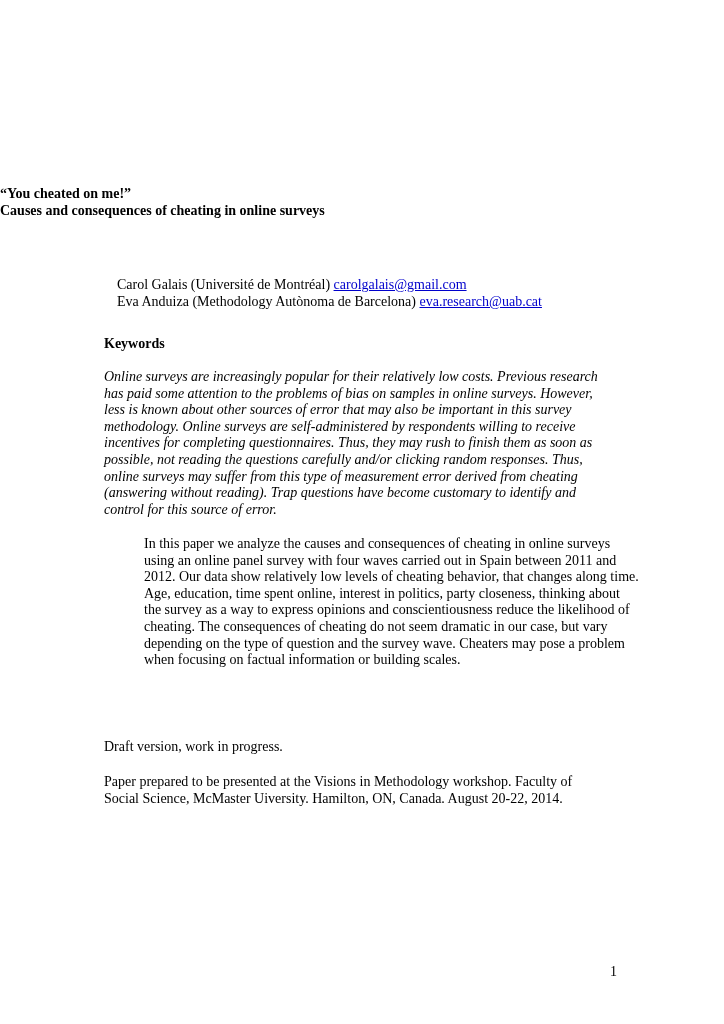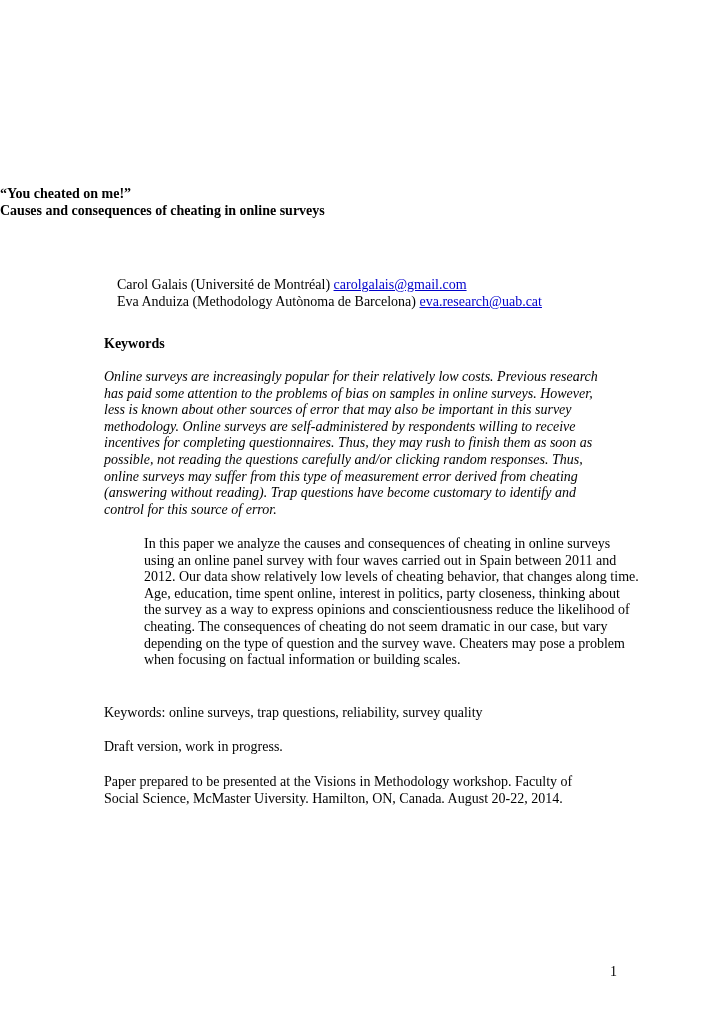--- a/index.html
+++ b/index.html
@@ -90,21 +90,20 @@
 
   <div class="para para-2">In this paper we analyze the causes and consequences of cheating in online surveys
 using an online panel survey with four waves carried out in Spain between 2011 and
 2012. Our data show relatively low levels of cheating behavior, that changes along time.
 Age, education, time spent online, interest in politics, party closeness, thinking about
 the survey as a way to express opinions and conscientiousness reduce the likelihood of
 cheating. The consequences of cheating do not seem dramatic in our case, but vary
 depending on the type of question and the survey wave. Cheaters may pose a problem
 when focusing on factual information or building scales.</div>
 
-  <div class="keywords-line">Keywords: online surveys, trap questions, reliability, survey quality</div>
 
   <div class="draft-line">Draft version, work in progress.</div>
 
   <div class="venue-block">Paper prepared to be presented at the Visions in Methodology workshop. Faculty of
 Social Science, McMaster Uiversity. Hamilton, ON, Canada. August 20-22, 2014.</div>
 
   <div class="page-number">1</div>
 
 </div>
 

